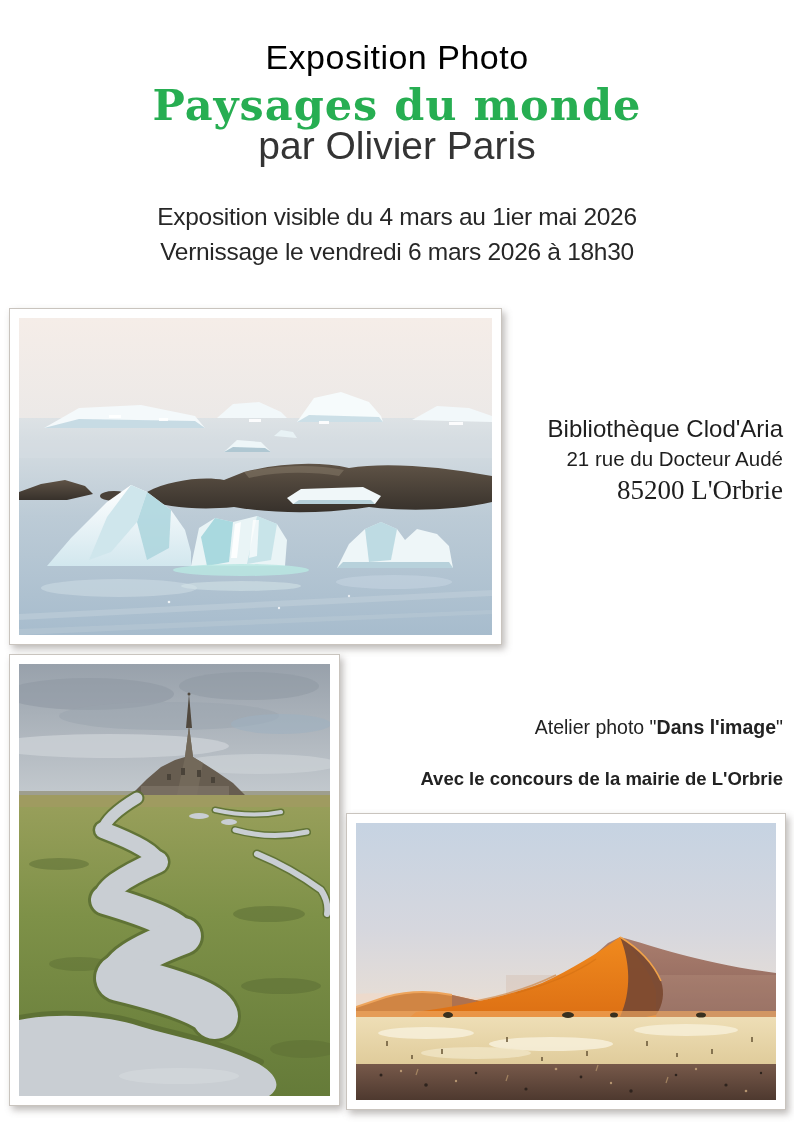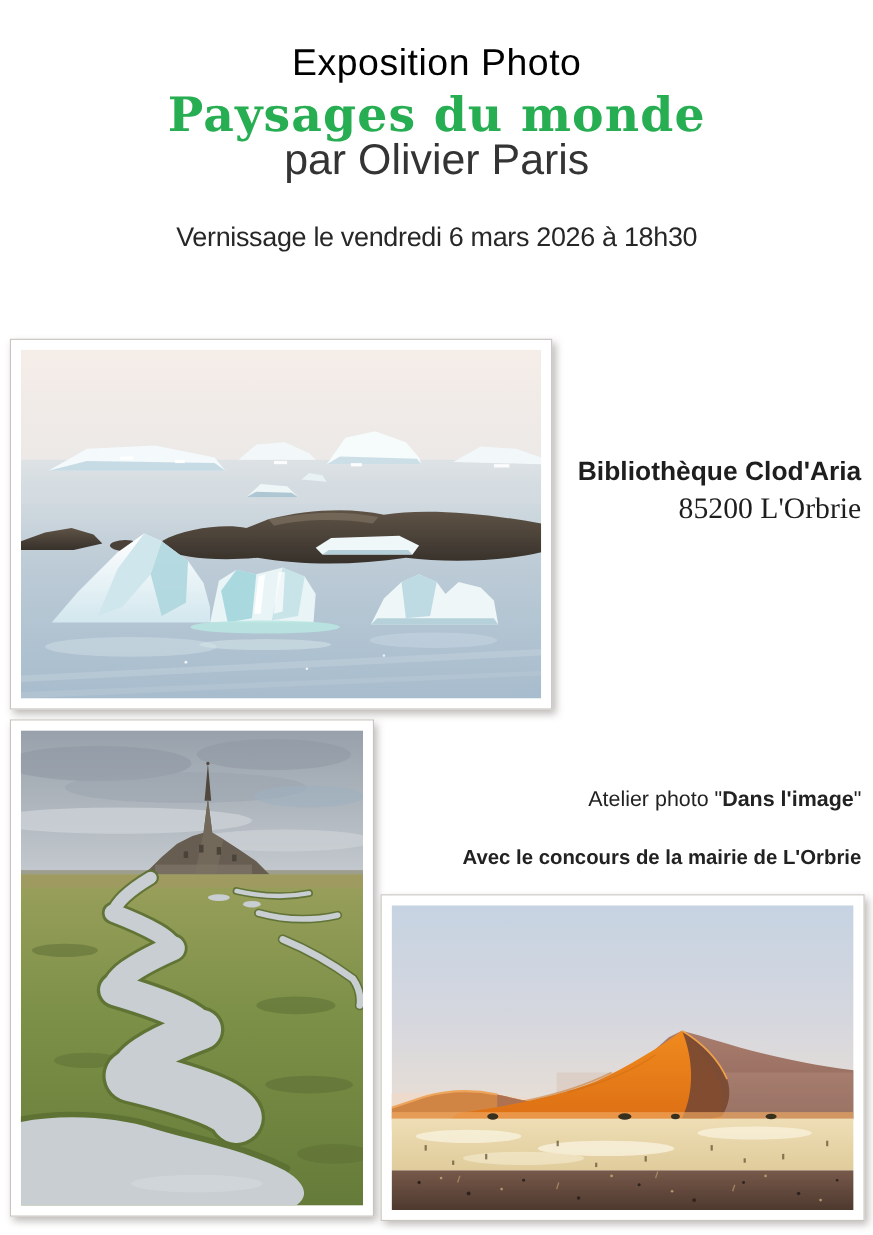--- a/index.html
+++ b/index.html
@@ -12,35 +12,36 @@
   .byline{top:124px;font-size:39px;color:#343434;}
   .schedule{top:199px;font-size:24.5px;line-height:35px;color:#272727;letter-spacing:-.3px;}
   .photo-frame{position:absolute;background:#ffffff;border:1px solid #c9c4be;
                padding:9px;box-sizing:border-box;
                box-shadow:3px 4px 7px rgba(110,105,100,.45);}
   .photo-frame svg{display:block;width:100%;height:100%;}
   #frame-icebergs{left:9px;top:308px;width:493px;height:337px;}
   #frame-msm{left:9px;top:654px;width:331px;height:452px;}
   #frame-dune{left:346px;top:813px;width:440px;height:297px;}
   .venue{position:absolute;right:11px;top:412px;text-align:right;color:#1e1e1e;}
-  .venue-name{font-size:24px;font-weight:700;line-height:33px;}
+  .venue-name{font-size:24px;font-weight:400;line-height:33px;}
   .venue-street{font-size:20.5px;line-height:28px;}
   .venue-city{font-size:27px;line-height:34px;font-family:Liberation Serif, serif;}
   .workshop{position:absolute;right:11px;top:716px;font-size:19.5px;color:#222;}
   .workshop b{font-weight:700;text-align:right;}
   .credit{position:absolute;right:11px;top:768px;font-size:18.5px;color:#222;font-weight:bold;}
 </style>
 </head>
 <body>
 
 <div class="center-text title">Exposition Photo</div>
 <div class="center-text subtitle">Paysages du monde</div>
 <div class="center-text byline">par Olivier Paris</div>
 
 <div class="center-text schedule">
+  <div>Exposition visible du 4 mars au 1ier mai 2026</div>
   <div>Vernissage le vendredi 6 mars 2026 à 18h30</div>
 </div>
 
 <div class="photo-frame" id="frame-icebergs">
   <svg viewBox="0 0 473 317" preserveAspectRatio="none">
     <defs>
       <linearGradient id="gSkyI" x1="0" y1="0" x2="0" y2="1">
         <stop offset="0" stop-color="#f5ede8"></stop>
           <stop offset="1" stop-color="#eae8e7"></stop>
       </linearGradient>
@@ -107,20 +108,21 @@
     <path d="M0,296 L473,272 473,278 0,302 Z" fill="#c3d2dc" opacity=".5"></path>
     <path d="M0,311 L473,292 473,296 0,317 Z" fill="#bdccd8" opacity=".4"></path>
     <circle cx="150" cy="284" r="1.3" fill="#ffffff" opacity=".8"></circle>
     <circle cx="260" cy="290" r="1.2" fill="#ffffff" opacity=".8"></circle>
     <circle cx="330" cy="278" r="1.2" fill="#ffffff" opacity=".7"></circle>
   </svg>
 </div>
 
 <div class="venue">
   <div class="venue-name">Bibliothèque Clod'Aria</div>
+  <div class="venue-street">21 rue du Docteur Audé</div>
   <div class="venue-city">85200 L'Orbrie</div>
 </div>
 
 <div class="photo-frame" id="frame-msm">
   <svg viewBox="0 0 311 432" preserveAspectRatio="none">
     <defs>
       <linearGradient id="gSkyM" x1="0" y1="0" x2="0" y2="1">
         <stop offset="0" stop-color="#98a1ab"></stop>
           <stop offset="1" stop-color="#c3c9ce"></stop>
       </linearGradient>

